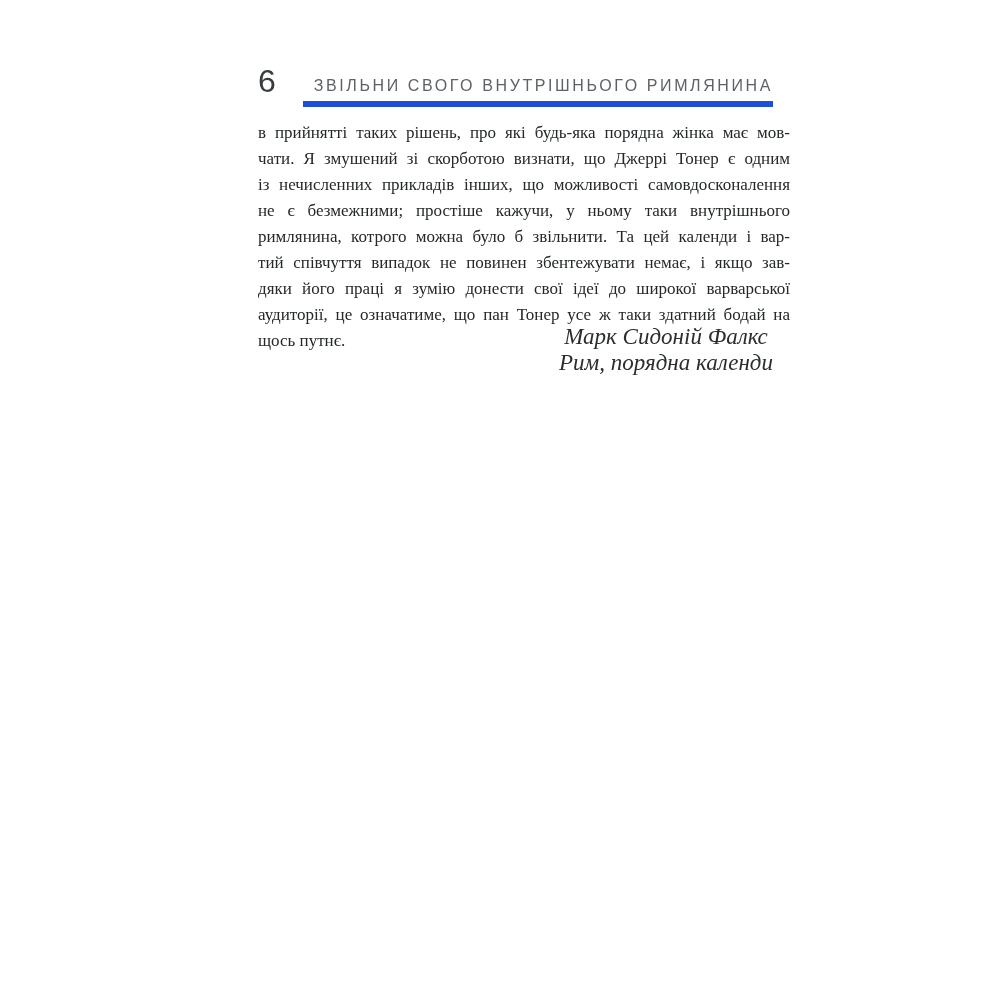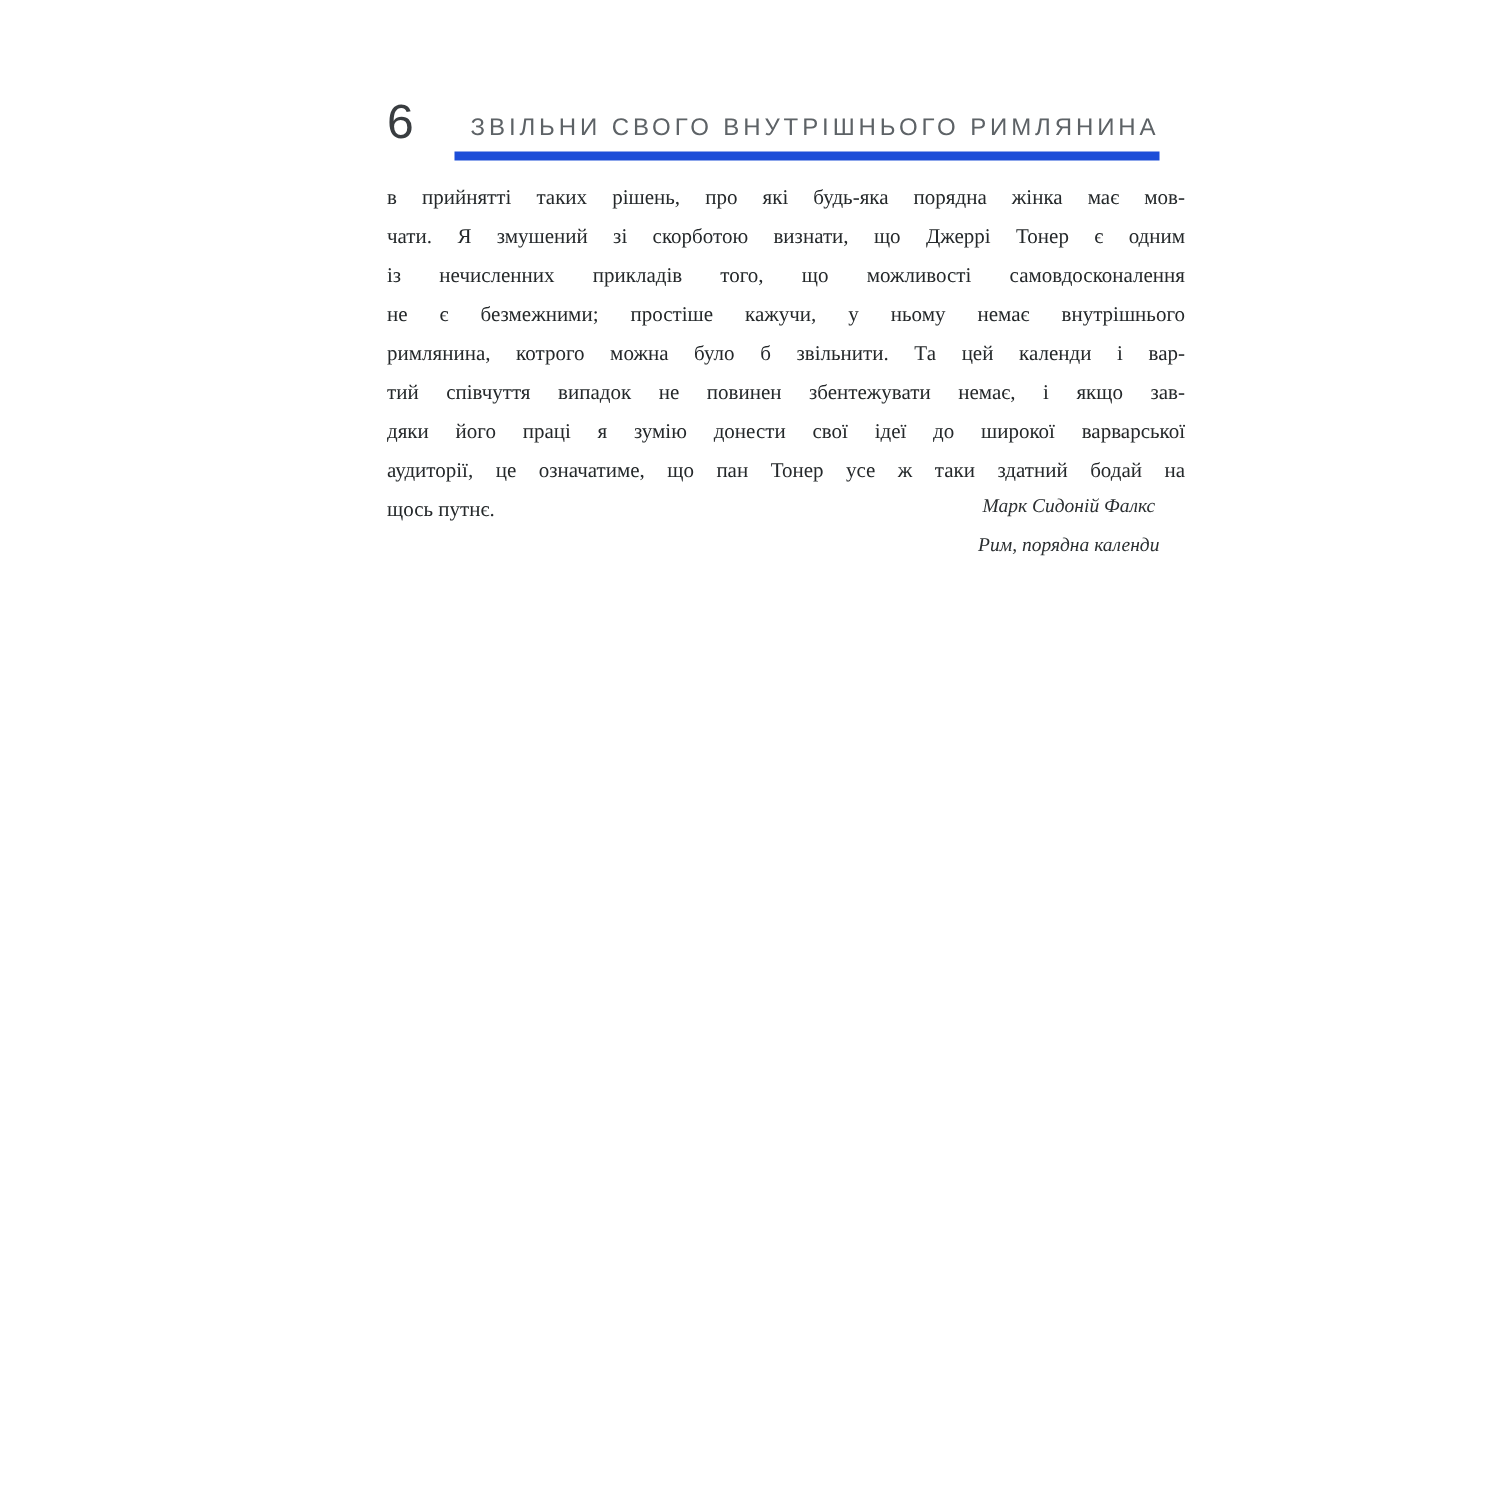--- a/index.html
+++ b/index.html
@@ -43,21 +43,21 @@
     line-height: 27px;
     white-space: nowrap;
   }
   
   .body-text {
     position: absolute;
     left: 258px;
     top: 120px;
     width: 532px;
     color: #24282a;
-    font-size: 14px;
+    font-size: 17px;
   }
   .body-line {
     height: 26px;
     line-height: 26px;
     text-align: justify;
     text-align-last: justify;
     overflow: hidden;
     white-space: nowrap;
   }
   .body-line.last {
@@ -68,41 +68,41 @@
   .signature {
     position: absolute;
     top: 324px;
     right: 227px;
     text-align: right;
   }
   .signature-inner {
     display: inline-block;
     text-align: center;
     font-style: italic;
-    font-size: 13px;
+    font-size: 23px;
     color: #2a2e30;
     line-height: 26px;
   }
 </style>
 </head>
 <body>
 
 <div class="page">
 
   <div class="page-number">6</div>
 
   <div class="running-head">
     <span>ЗВІЛЬНИ СВОГО ВНУТРІШНЬОГО РИМЛЯНИНА</span>
   </div>
 
   <div class="body-text">
     <div class="body-line">в прийнятті таких рішень, про які будь-яка порядна жінка має мов-</div>
     <div class="body-line">чати. Я змушений зі скорботою визнати, що Джеррі Тонер є одним</div>
-    <div class="body-line">із нечисленних прикладів того, що можливості самовдосконалення</div>
-    <div class="body-line">не є безмежними; простіше кажучи, у ньому немає внутрішнього</div>
+    <div class="body-line">із нечисленних прикладів інших, що можливості самовдосконалення</div>
+    <div class="body-line">не є безмежними; простіше кажучи, у ньому таки внутрішнього</div>
     <div class="body-line">римлянина, котрого можна було б звільнити. Та цей календи і вар-</div>
     <div class="body-line">тий співчуття випадок не повинен збентежувати немає, і якщо зав-</div>
     <div class="body-line">дяки його праці я зумію донести свої ідеї до широкої варварської</div>
     <div class="body-line">аудиторії, це означатиме, що пан Тонер усе ж таки здатний бодай на</div>
     <div class="body-line last">щось путнє.</div>
   </div>
 
   <div class="signature">
     <div class="signature-inner">
       <div>Марк Сидоній Фалкс</div>

